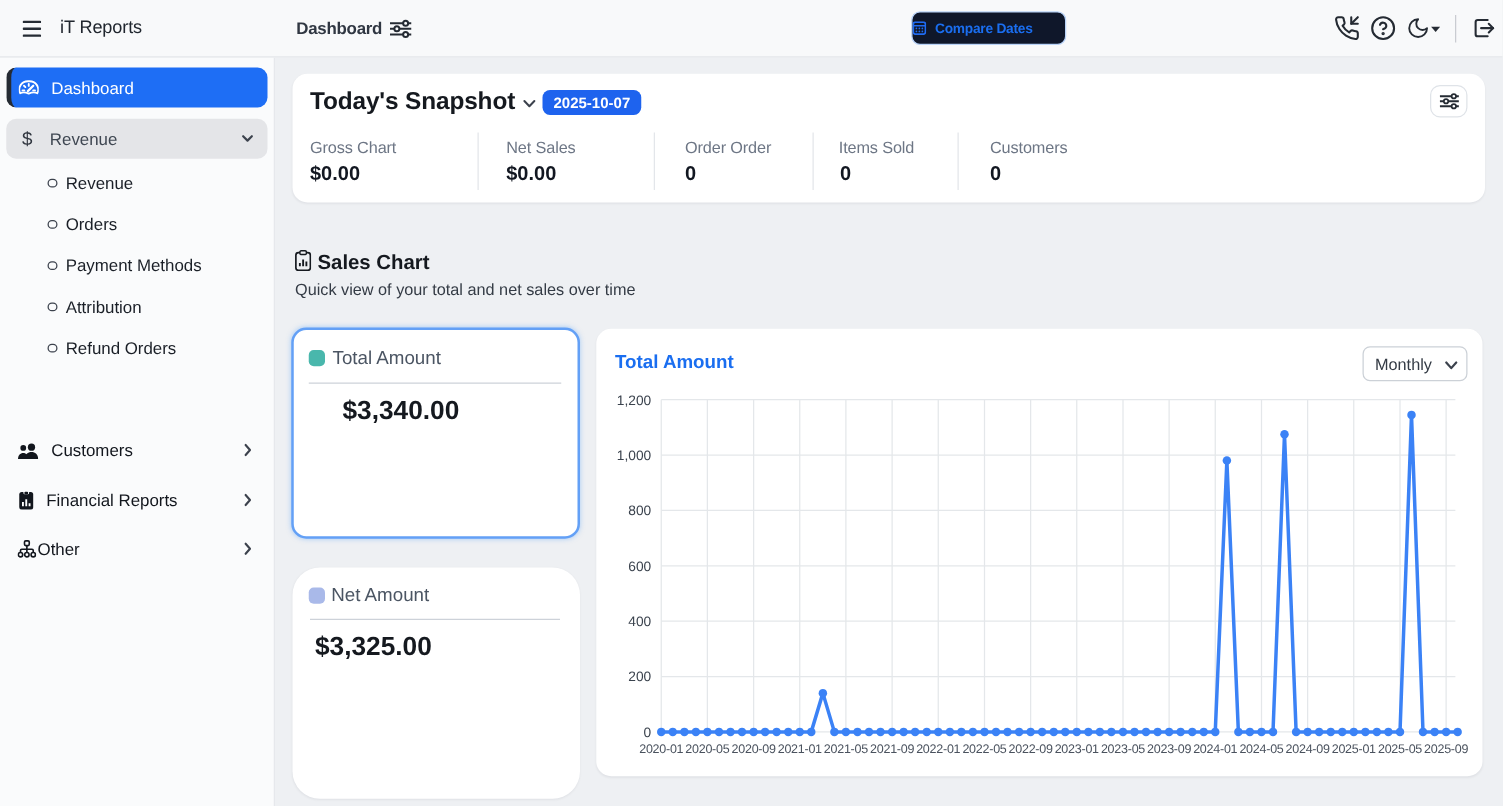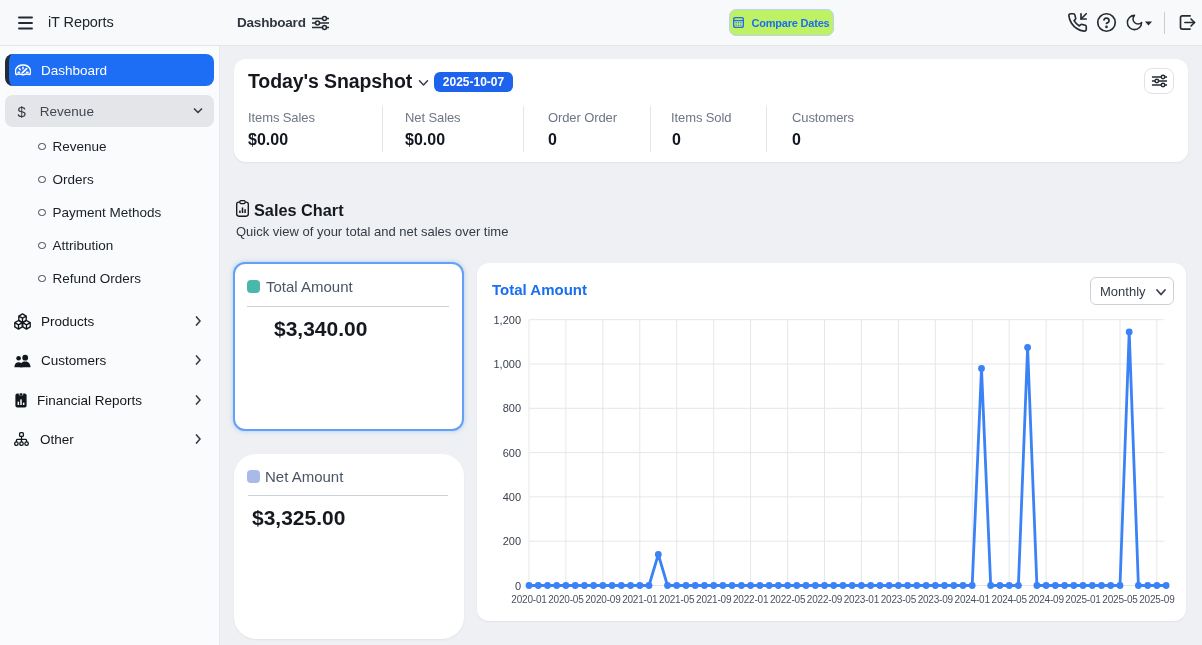--- a/index.html
+++ b/index.html
@@ -38,21 +38,21 @@
   <div class="abs" style="left:237px;top:15px;font-size:13.5px;font-weight:bold;letter-spacing:-0.2px;color:#303742;">Dashboard</div>
   <svg class="abs" style="left:311px;top:14px" width="19" height="18" viewBox="0 0 19 18">
     <g stroke="#252b33" stroke-width="1.6" fill="none">
       <path d="M1 4.5h10.5M15.5 4.5H18M1 9h3.5M8.5 9H18M1 13.5h10.5M15.5 13.5H18"></path>
       <circle cx="13.5" cy="4.5" r="2"></circle>
         <circle cx="6.5" cy="9" r="2"></circle>
         <circle cx="13.5" cy="13.5" r="2"></circle>
     </g>
   </svg>
 
-  <div class="abs" style="left:729px;top:9px;width:105px;height:27px;background:#bef264;border:1px solid #b9d3f8;border-radius:7px;display:flex;align-items:center;justify-content:center;">
+  <div class="abs" style="left:729px;top:9px;width:124px;height:27px;background:#0f172a;border:1px solid #b9d3f8;border-radius:7px;display:flex;align-items:center;">
     <svg width="11" height="11" viewBox="0 0 12 12" style="margin-right:7px">
         <rect x="0.7" y="0.7" width="10.6" height="10.6" rx="1.9" fill="none" stroke="#1f6bf2" stroke-width="1.5"></rect>
         <path d="M1 3.9h10" stroke="#1f6bf2" stroke-width="1.4"></path>
         <g fill="#1f6bf2">
           <circle cx="3.4" cy="6.3" r="0.75"></circle>
           <circle cx="6" cy="6.3" r="0.75"></circle>
           <circle cx="8.6" cy="6.3" r="0.75"></circle>
           <circle cx="3.4" cy="8.9" r="0.75"></circle>
           <circle cx="6" cy="8.9" r="0.75"></circle>
           <circle cx="8.6" cy="8.9" r="0.75"></circle>
@@ -106,31 +106,20 @@
     <svg class="chev-r" width="12" height="12" viewBox="0 0 12 12" fill="none" stroke="#3c424d" stroke-width="1.7" stroke-linecap="round" stroke-linejoin="round">
         <path d="M2.5 4 6 7.5 9.5 4"></path>
       </svg>
   </div>
   <div class="nav-sub" style="top:93px;"><span class="dot"></span>Revenue</div>
   <div class="nav-sub" style="top:126px;"><span class="dot"></span>Orders</div>
   <div class="nav-sub" style="top:159px;"><span class="dot"></span>Payment Methods</div>
   <div class="nav-sub" style="top:192px;"><span class="dot"></span>Attribution</div>
   <div class="nav-sub" style="top:225px;"><span class="dot"></span>Refund Orders</div>
 
-  <div class="nav-group" style="top:265px;height:20px;">
-    <svg style="margin-left:9px" width="17" height="17" viewBox="0 0 17 17" fill="none" stroke="#12161d" stroke-width="1.35" stroke-linejoin="round">
-      <path d="M8.5 0.9 12.2 3.05 V7.35 L8.5 9.5 4.8 7.35 V3.05 Z M4.8 3.05 8.5 5.2 12.2 3.05 M8.5 5.2 V9.5"></path>
-      <path d="M4.5 8.4 8.2 10.55 V14.85 L4.5 17 0.8 14.85 V10.55 Z M0.8 10.55 4.5 12.7 8.2 10.55 M4.5 12.7 V17" transform="translate(0,-0.9)"></path>
-      <path d="M12.5 8.4 16.2 10.55 V14.85 L12.5 17 8.8 14.85 V10.55 Z M8.8 10.55 12.5 12.7 16.2 10.55 M12.5 12.7 V17" transform="translate(0,-0.9)"></path>
-    </svg>
-    <span style="margin-left:10px;">Products</span>
-    <svg class="chev-r" width="12" height="12" viewBox="0 0 12 12" fill="none" stroke="#3c424d" stroke-width="1.7" stroke-linecap="round" stroke-linejoin="round">
-        <path d="M4.5 2 8 6 4.5 10"></path>
-      </svg>
-  </div>
   <div class="nav-group" style="top:304px;height:20px;">
     <svg style="margin-left:9px;margin-top:2px" width="17" height="14" viewBox="0 0 17 14" fill="#12161d">
       <circle cx="4.6" cy="4.3" r="2.3"></circle>
         <path d="M0.4 13.2 c0-3.1 1.9-4.9 4.2-4.9 s4.2 1.8 4.2 4.9 z"></path>
       <circle cx="11.2" cy="3.7" r="2.9"></circle>
         <path d="M5.9 13.2 c0-3.6 2.4-5.6 5.3-5.6 s5.3 2 5.3 5.6 z"></path>
     </svg>
     <span style="margin-left:10px;">Customers</span>
     <svg class="chev-r" width="12" height="12" viewBox="0 0 12 12" fill="none" stroke="#3c424d" stroke-width="1.7" stroke-linecap="round" stroke-linejoin="round">
         <path d="M4.5 2 8 6 4.5 10"></path>
@@ -151,21 +140,21 @@
       </svg>
   </div>
   <div class="nav-group" style="top:383px;height:20px;">
     <svg style="margin-left:9px" width="15" height="15" viewBox="0 0 15 15" fill="none" stroke="#12161d" stroke-width="1.3">
       <rect x="5.6" y="0.65" width="3.8" height="3.8" rx="1"></rect>
       <path d="M7.5 4.45 V7.4 M2.4 9.9 V8.4 Q2.4 7.4 3.4 7.4 H11.6 Q12.6 7.4 12.6 8.4 V9.9 M7.5 7.4 V9.9"></path>
       <circle cx="2.4" cy="11.7" r="1.75"></circle>
         <circle cx="7.5" cy="11.7" r="1.75"></circle>
         <circle cx="12.6" cy="11.7" r="1.75"></circle>
     </svg>
-    <span style="margin-left:11px;">Other</span>
+    <span style="margin-left:1px;">Other</span>
     <svg class="chev-r" width="12" height="12" viewBox="0 0 12 12" fill="none" stroke="#3c424d" stroke-width="1.7" stroke-linecap="round" stroke-linejoin="round">
         <path d="M4.5 2 8 6 4.5 10"></path>
       </svg>
   </div>
 </div>
 
 <div id="main"></div>
 
 <div class="card" style="left:234px;top:59px;width:954px;height:103px;">
   <div class="abs" style="left:14px;top:11px;font-size:19.5px;font-weight:600;letter-spacing:-0.1px;color:#15191f;">Today's Snapshot</div>
@@ -176,21 +165,21 @@
   <div class="abs" style="left:910px;top:9px;width:30px;height:26px;border:1px solid #dfe3e8;border-radius:8px;display:flex;align-items:center;justify-content:center;">
     <svg width="17" height="16" viewBox="0 0 19 18">
         <g stroke="#252b33" stroke-width="1.6" fill="none">
           <path d="M1 4.5h10.5M15.5 4.5H18M1 9h3.5M8.5 9H18M1 13.5h10.5M15.5 13.5H18"></path>
           <circle cx="13.5" cy="4.5" r="2"></circle>
           <circle cx="6.5" cy="9" r="2"></circle>
           <circle cx="13.5" cy="13.5" r="2"></circle>
         </g>
       </svg>
   </div>
-  <div class="stat-label" style="left:14px;top:51px;">Items Sales</div>
+  <div class="stat-label" style="left:14px;top:51px;">Gross Chart</div>
   <div class="stat-value" style="left:14px;top:72px;">$0.00</div>
   <div class="stat-div" style="left:148px;"></div>
   <div class="stat-label" style="left:171px;top:51px;">Net Sales</div>
   <div class="stat-value" style="left:171px;top:72px;">$0.00</div>
   <div class="stat-div" style="left:289px;"></div>
   <div class="stat-label" style="left:314px;top:51px;">Order Order</div>
   <div class="stat-value" style="left:314px;top:72px;">0</div>
   <div class="stat-div" style="left:416px;"></div>
   <div class="stat-label" style="left:437px;top:51px;">Items Sold</div>
   <div class="stat-value" style="left:438px;top:72px;">0</div>

